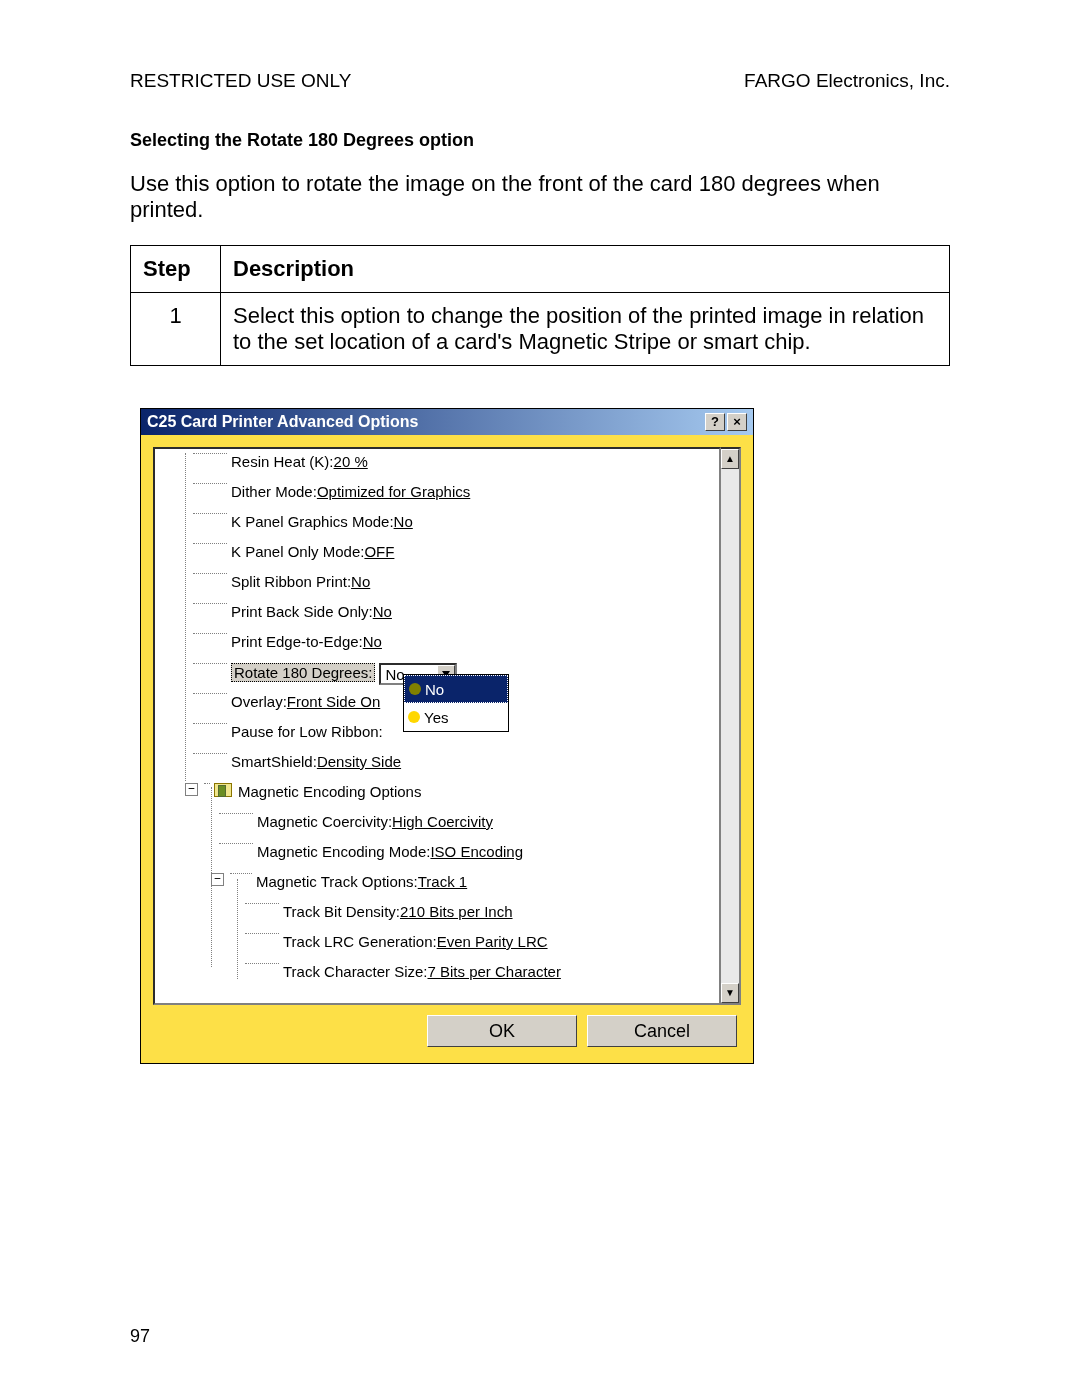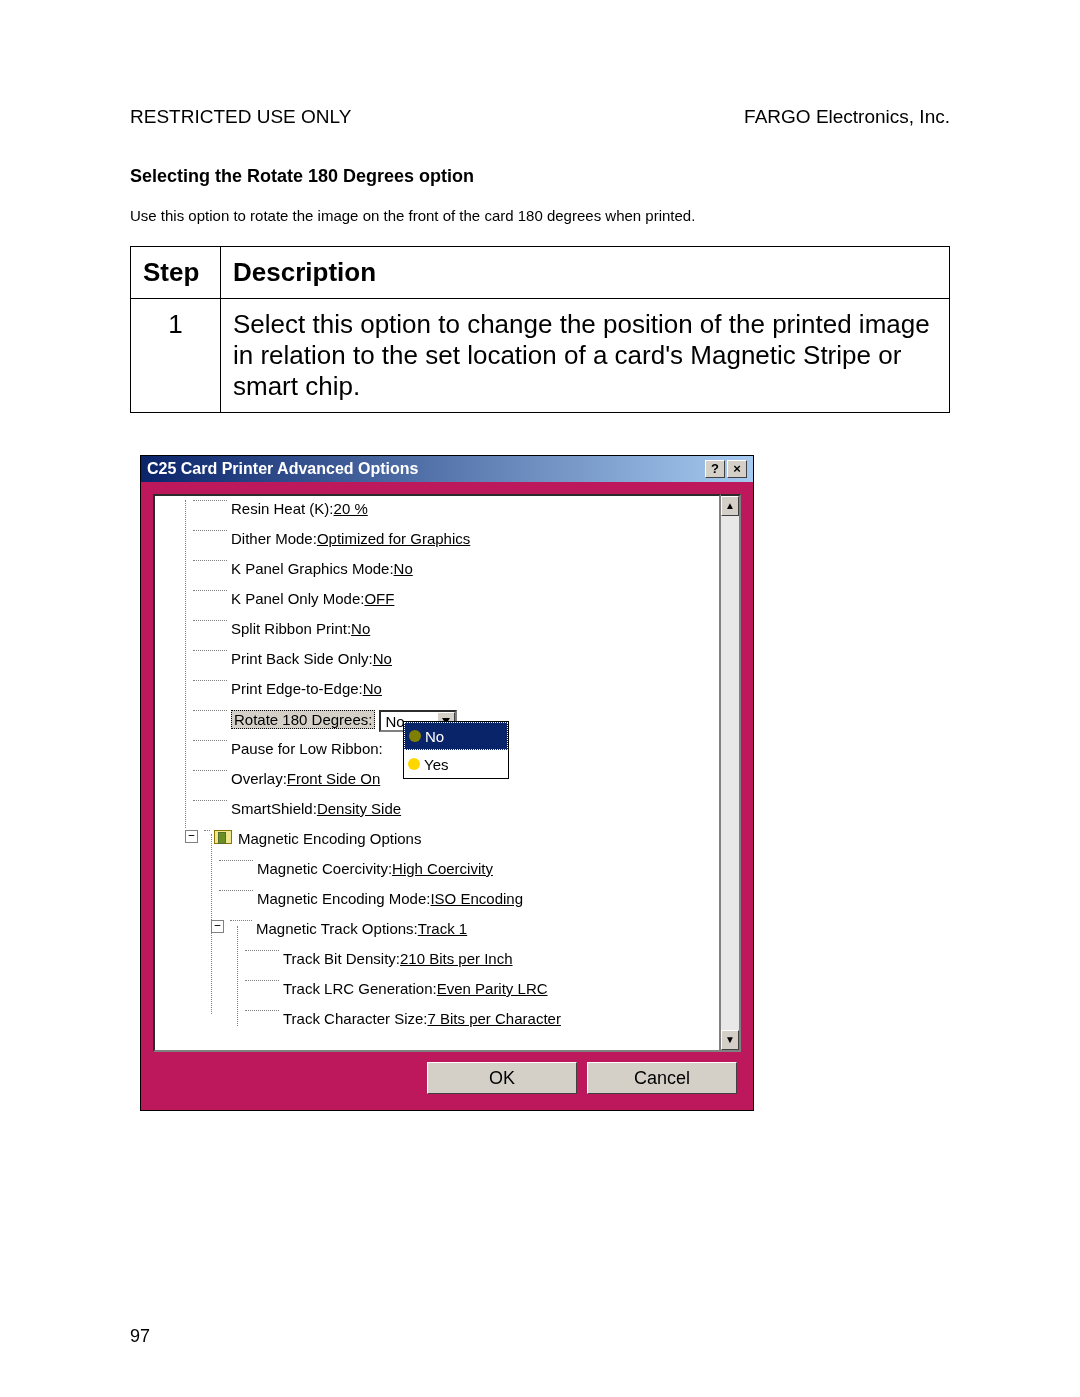--- a/index.html
+++ b/index.html
@@ -7,58 +7,58 @@
     margin: 0;
     padding: 0;
     background: #fff;
     font-family: Arial, Helvetica, sans-serif;
     color: #000;
     width: 1080px;
     height: 1397px;
     position: relative;
   }
   .page {
-    padding: 106px 130px 60px 130px;
+    padding: 70px 130px 60px 130px;
   }
   .header {
     display: flex;
     justify-content: space-between;
     font-size: 19px;
     margin-bottom: 38px;
   }
   .title {
     font-size: 18px;
     font-weight: bold;
     margin: 0 0 20px 0;
   }
   .intro {
-    font-size: 15px;
+    font-size: 22px;
     margin-bottom: 22px;
   }
   table.step {
     border-collapse: collapse;
     width: 100%;
-    font-size: 26px;
+    font-size: 22px;
     margin-bottom: 42px;
   }
   table.step td, table.step th {
     border: 1px solid #000;
     padding: 10px 12px;
     text-align: left;
     vertical-align: top;
   }
   table.step th { font-weight: bold; }
   .step-num { width: 90px; text-align: center; }
 
   
   .dialog {
     width: 614px;
     margin-left: 10px;
     border: 1px solid #000;
-    background: #be185d;
+    background: #fde047;
     font-family: Tahoma, "MS Sans Serif", sans-serif;
     font-size: 15px;
   }
   .titlebar {
     background: linear-gradient(to right, #0a246a, #a6caf0);
     color: #fff;
     font-weight: bold;
     font-size: 16px;
     padding: 4px 6px;
     display: flex;
@@ -332,26 +332,26 @@
               <span class="selnode"><span class="lbl">Rotate 180 Degrees:</span></span>
             <span class="combo">
               <span class="ctxt">No</span>
               <span class="cbtn">
                   <span class="tri"></span>
                 </span>
             </span>
           </div>
           <div class="node lvl1">
               <span class="dots" style="width:34px;margin-left:-38px"></span>
-              <span class="lbl">Pause for Low Ribbon:</span>
-            </div>
-          <div class="node lvl1">
-              <span class="dots" style="width:34px;margin-left:-38px"></span>
               <span class="lbl">Overlay: </span>
               <span class="val">Front Side On</span>
+            </div>
+          <div class="node lvl1">
+              <span class="dots" style="width:34px;margin-left:-38px"></span>
+              <span class="lbl">Pause for Low Ribbon:</span>
             </div>
           <div class="node lvl1">
               <span class="dots" style="width:34px;margin-left:-38px"></span>
               <span class="lbl">SmartShield: </span>
               <span class="val">Density Side</span>
             </div>
           <div class="node" style="padding-left:24px">
               <span class="expand">−</span>
               <span class="dots" style="width:6px"></span>
               <span class="foldericon"></span>

